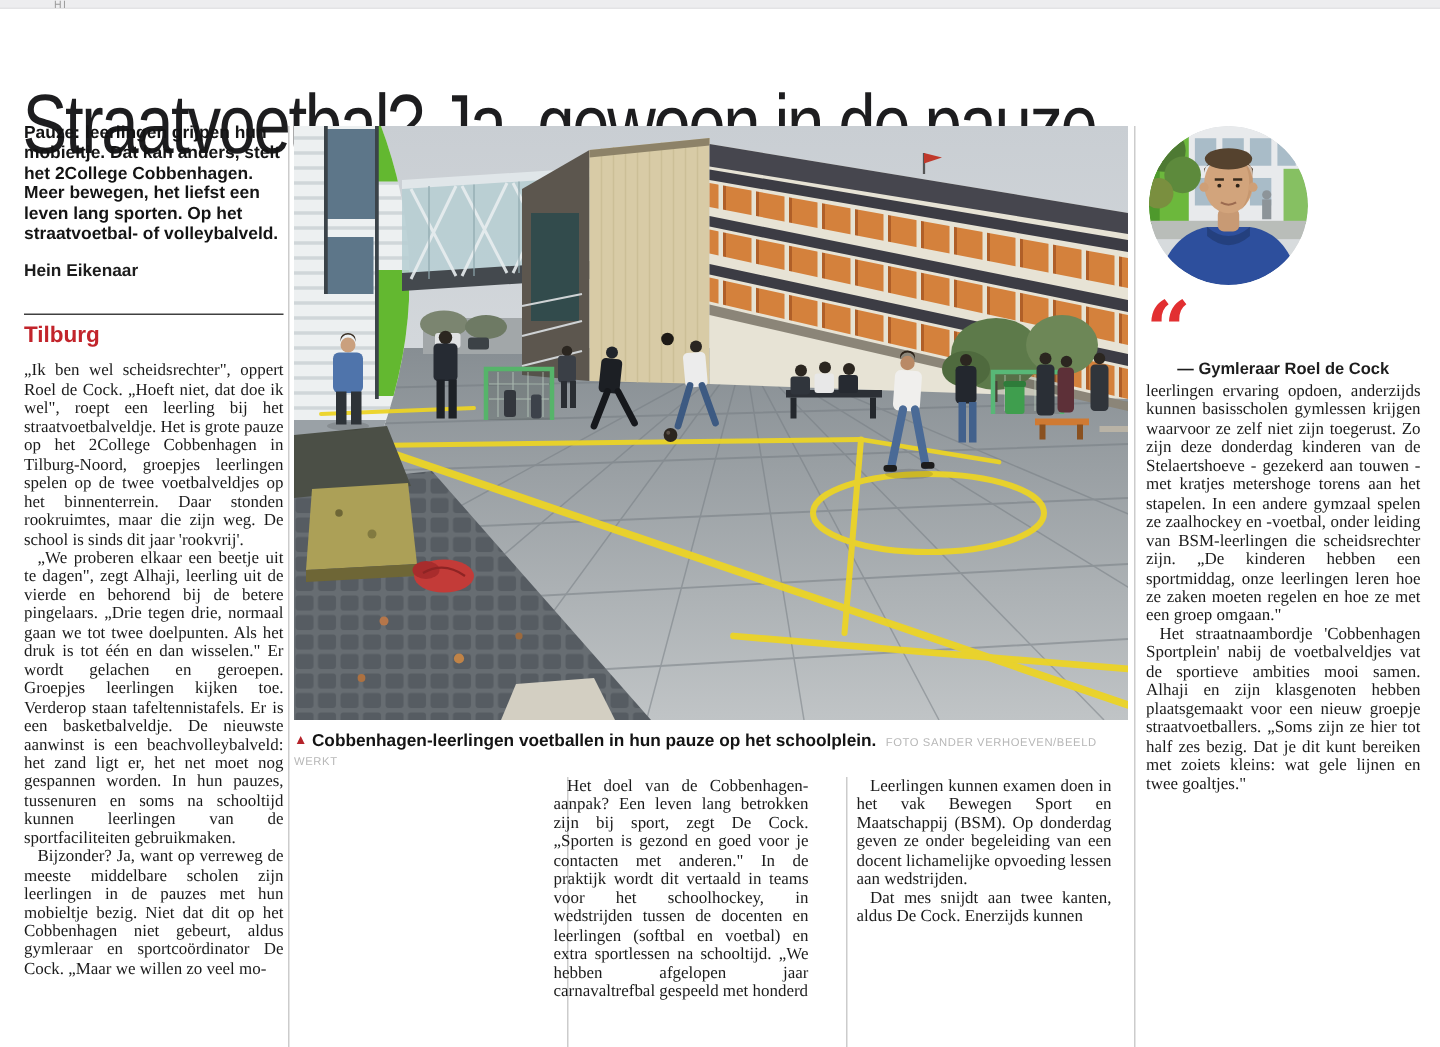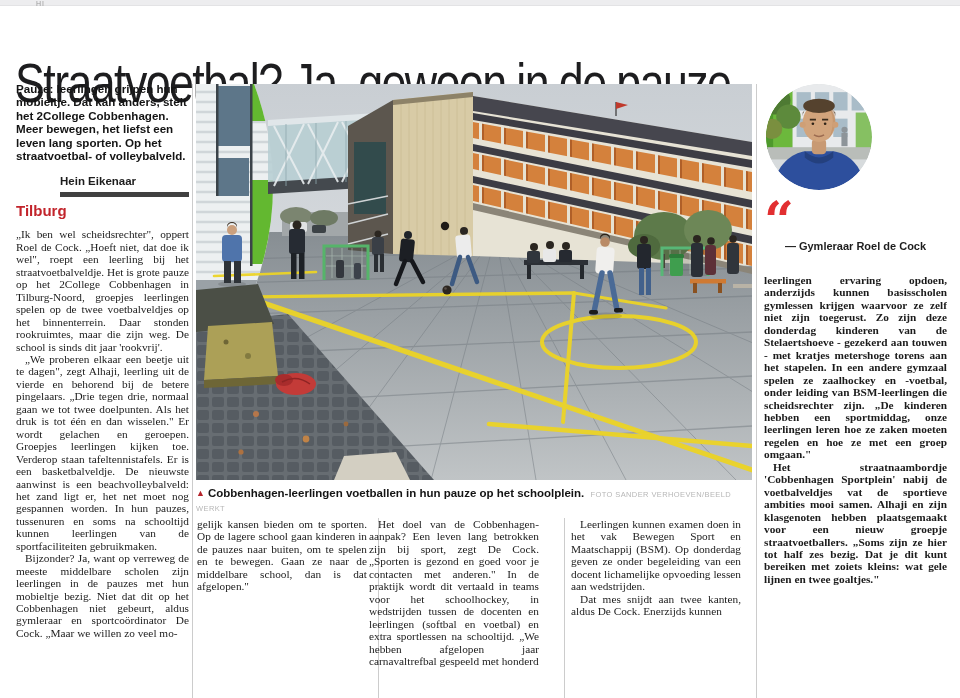--- a/index.html
+++ b/index.html
@@ -10,21 +10,21 @@
   .topbar{position:absolute;top:0;left:0;width:960px;height:5px;background:#ededef;border-bottom:1px solid #e3e3e5;}
   .corner-mark{position:absolute;top:0px;left:36px;font-size:7px;color:#9a9a9a;letter-spacing:1px;}
   .headline{
     position:absolute;left:15px;top:16px;font-size:56px;line-height:58px;font-weight:400;
     color:#1d1d1f;white-space:nowrap;letter-spacing:-2px;
     transform:scaleX(.8);transform-origin:0 0;
   }
   
   .col1{position:absolute;left:16px;top:82px;width:173px;}
   .intro{font-weight:bold;font-size:11.6px;line-height:13.4px;color:#141414;}
-  .author{margin-top:13px;font-weight:bold;font-size:11.5px;color:#1d1d1d;padding-bottom:5px;border-bottom:5px solid #404040;margin-left:44px;}
+  .author{margin-top:13px;font-weight:bold;font-size:11.5px;color:#1d1d1d;padding-bottom:22px;border-bottom:1px solid #404040;}
   .location{margin-top:5px;font-weight:bold;font-size:15px;color:#c2242b;margin-bottom:9px;}
   .body-text{font-family:"Liberation Serif",serif;font-size:11.3px;line-height:12.45px;text-align:justify;color:#1b1b1b;}
   .body-text p{margin:0;}
   .body-text p.indent{text-indent:9px;}
   
   .vrule{position:absolute;width:1px;background:#cccccc;}
   
   .photo{position:absolute;left:196px;top:84px;width:556px;height:396px;background:#cfd3d6;}
   .caption{position:absolute;left:196px;top:487px;width:556px;font-size:11.5px;line-height:13px;color:#141414;}
   .cap-tri{color:#b5232a;font-size:9px;vertical-align:1px;margin-right:3px;}
@@ -32,21 +32,21 @@
   .cap-credit{color:#b7b7b7;font-size:7.5px;letter-spacing:.4px;margin-left:3px;}
   
   .bcol{position:absolute;top:518px;width:170px;height:180px;overflow:hidden;}
   .bcol2{left:197px;} .bcol3{left:369px;} .bcol4{left:571px;}
   
   .rightcol{position:absolute;left:764px;top:84px;width:183px;height:614px;overflow:hidden;}
   .portrait{width:106px;height:106px;border-radius:50%;overflow:hidden;margin-left:2px;display:block;}
   .qmark{display:block;margin-top:14px;height:28px;line-height:34px;font-family:"DejaVu Serif",serif;font-weight:bold;font-size:52px;color:#e22f31;letter-spacing:-3px;overflow:visible;}
   .quote{margin-top:8px;font-weight:bold;font-size:17.5px;line-height:21px;color:#1180b2;letter-spacing:-.2px;}
   .attrib{margin-top:8px;font-weight:bold;font-size:11px;color:#1d1d1d;text-align:center;}
-  .rightcol .body-text{margin-top:22px;font-weight:bold;}
+  .rightcol .body-text{margin-top:3px;}
 </style>
 </head>
 <body>
 
 <div class="topbar"></div>
 <div class="corner-mark">HI</div>
 
 <h1 class="headline">Straatvoetbal? Ja, gewoon in de pauze</h1>
 
 <div class="vrule" style="left:192px;top:84px;height:614px;"></div>
@@ -294,21 +294,20 @@
   </g>
 </svg>
 </div>
 
 <div class="caption">
   <span class="cap-tri">▲</span><span class="cap-text">Cobbenhagen-leerlingen voetballen in hun pauze op het schoolplein.</span>
   <span class="cap-credit">FOTO SANDER VERHOEVEN/BEELD WERKT</span>
 </div>
 
 <div class="bcol bcol2 body-text">
-  <p>gelijk kansen bieden om te sporten. Op de lagere school gaan kinderen in de pauzes naar buiten, om te spelen en te bewegen. Gaan ze naar de middelbare school, dan is dat afgelopen."</p>
 </div>
 <div class="bcol bcol3 body-text">
   <p class="indent">Het doel van de Cobbenhagen-aanpak? Een leven lang betrokken zijn bij sport, zegt De Cock. „Sporten is gezond en goed voor je contacten met anderen." In de praktijk wordt dit vertaald in teams voor het schoolhockey, in wedstrijden tussen de docenten en leerlingen (softbal en voetbal) en extra sportlessen na schooltijd. „We hebben afgelopen jaar carnavaltrefbal gespeeld met honderd</p>
 </div>
 <div class="bcol bcol4 body-text">
   <p class="indent">Leerlingen kunnen examen doen in het vak Bewegen Sport en Maatschappij (BSM). Op donderdag geven ze onder begeleiding van een docent lichamelijke opvoeding lessen aan wedstrijden.</p>
   <p class="indent">Dat mes snijdt aan twee kanten, aldus De Cock. Enerzijds kunnen</p>
 </div>
 
 <div class="rightcol">

